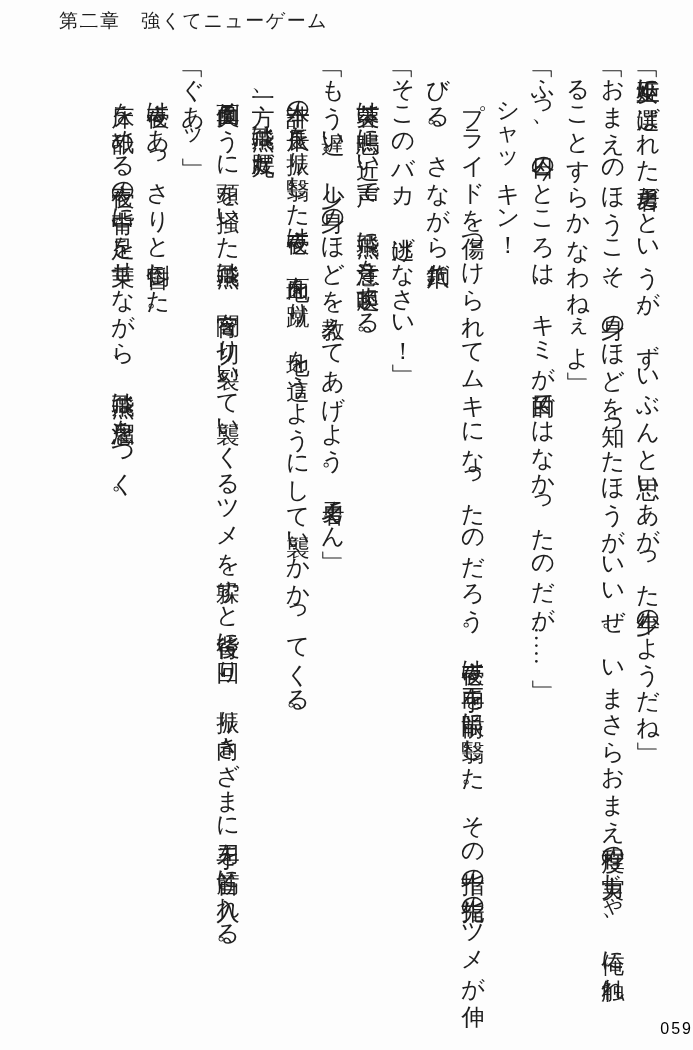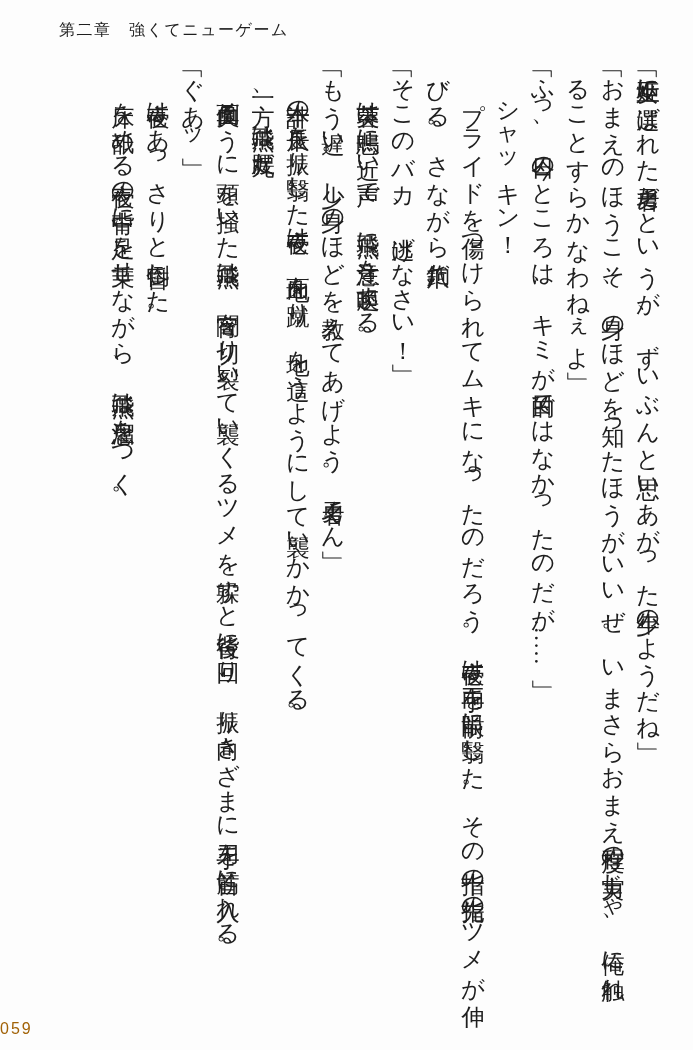--- a/index.html
+++ b/index.html
@@ -11,22 +11,22 @@
     height: 1050px;
     position: relative;
     background: #fdfdfd;
     color: #1e1e1e;
     font-family: "Liberation Serif", "DejaVu Serif", serif;
     overflow: hidden;
   }
   .running-head {
     position: absolute;
     left: 59px;
-    top: 20px;
-    font-size: 16px;
+    top: 8px;
+    font-size: 19px;
     letter-spacing: 1.5px;
     white-space: pre;
   }
   .text-body {
     position: absolute;
     top: 63px;
     right: 28px;
     width: 596px;
     height: 940px;
     writing-mode: vertical-rl;
@@ -45,25 +45,25 @@
   }
   
   .text-body p:nth-child(9) {
     letter-spacing: -0.55px;
   }
   .page-number {
     position: absolute;
     bottom: 12px;
     left: 0;
     width: 100%;
-    text-align: left;
+    text-align: right;
     font-family: "Liberation Sans", "DejaVu Sans", sans-serif;
     font-size: 16px;
     letter-spacing: 2px;
-    color: #a16207;
+    color: #000000;
   }
 </style>
 </head>
 <body>
 
 <div class="running-head">第二章　強くてニューゲーム</div>
 
 <div class="text-body">
     <p>「巫女姫に選ばれた勇者だというが、ずいぶんと思いあがった少年のようだね」</p>
     <p>「おまえのほうこそ、身のほどを知ったほうがいいぜ。いまさらおまえ程度の実力じゃ、俺に触れることすらかなわねぇよ」</p>

